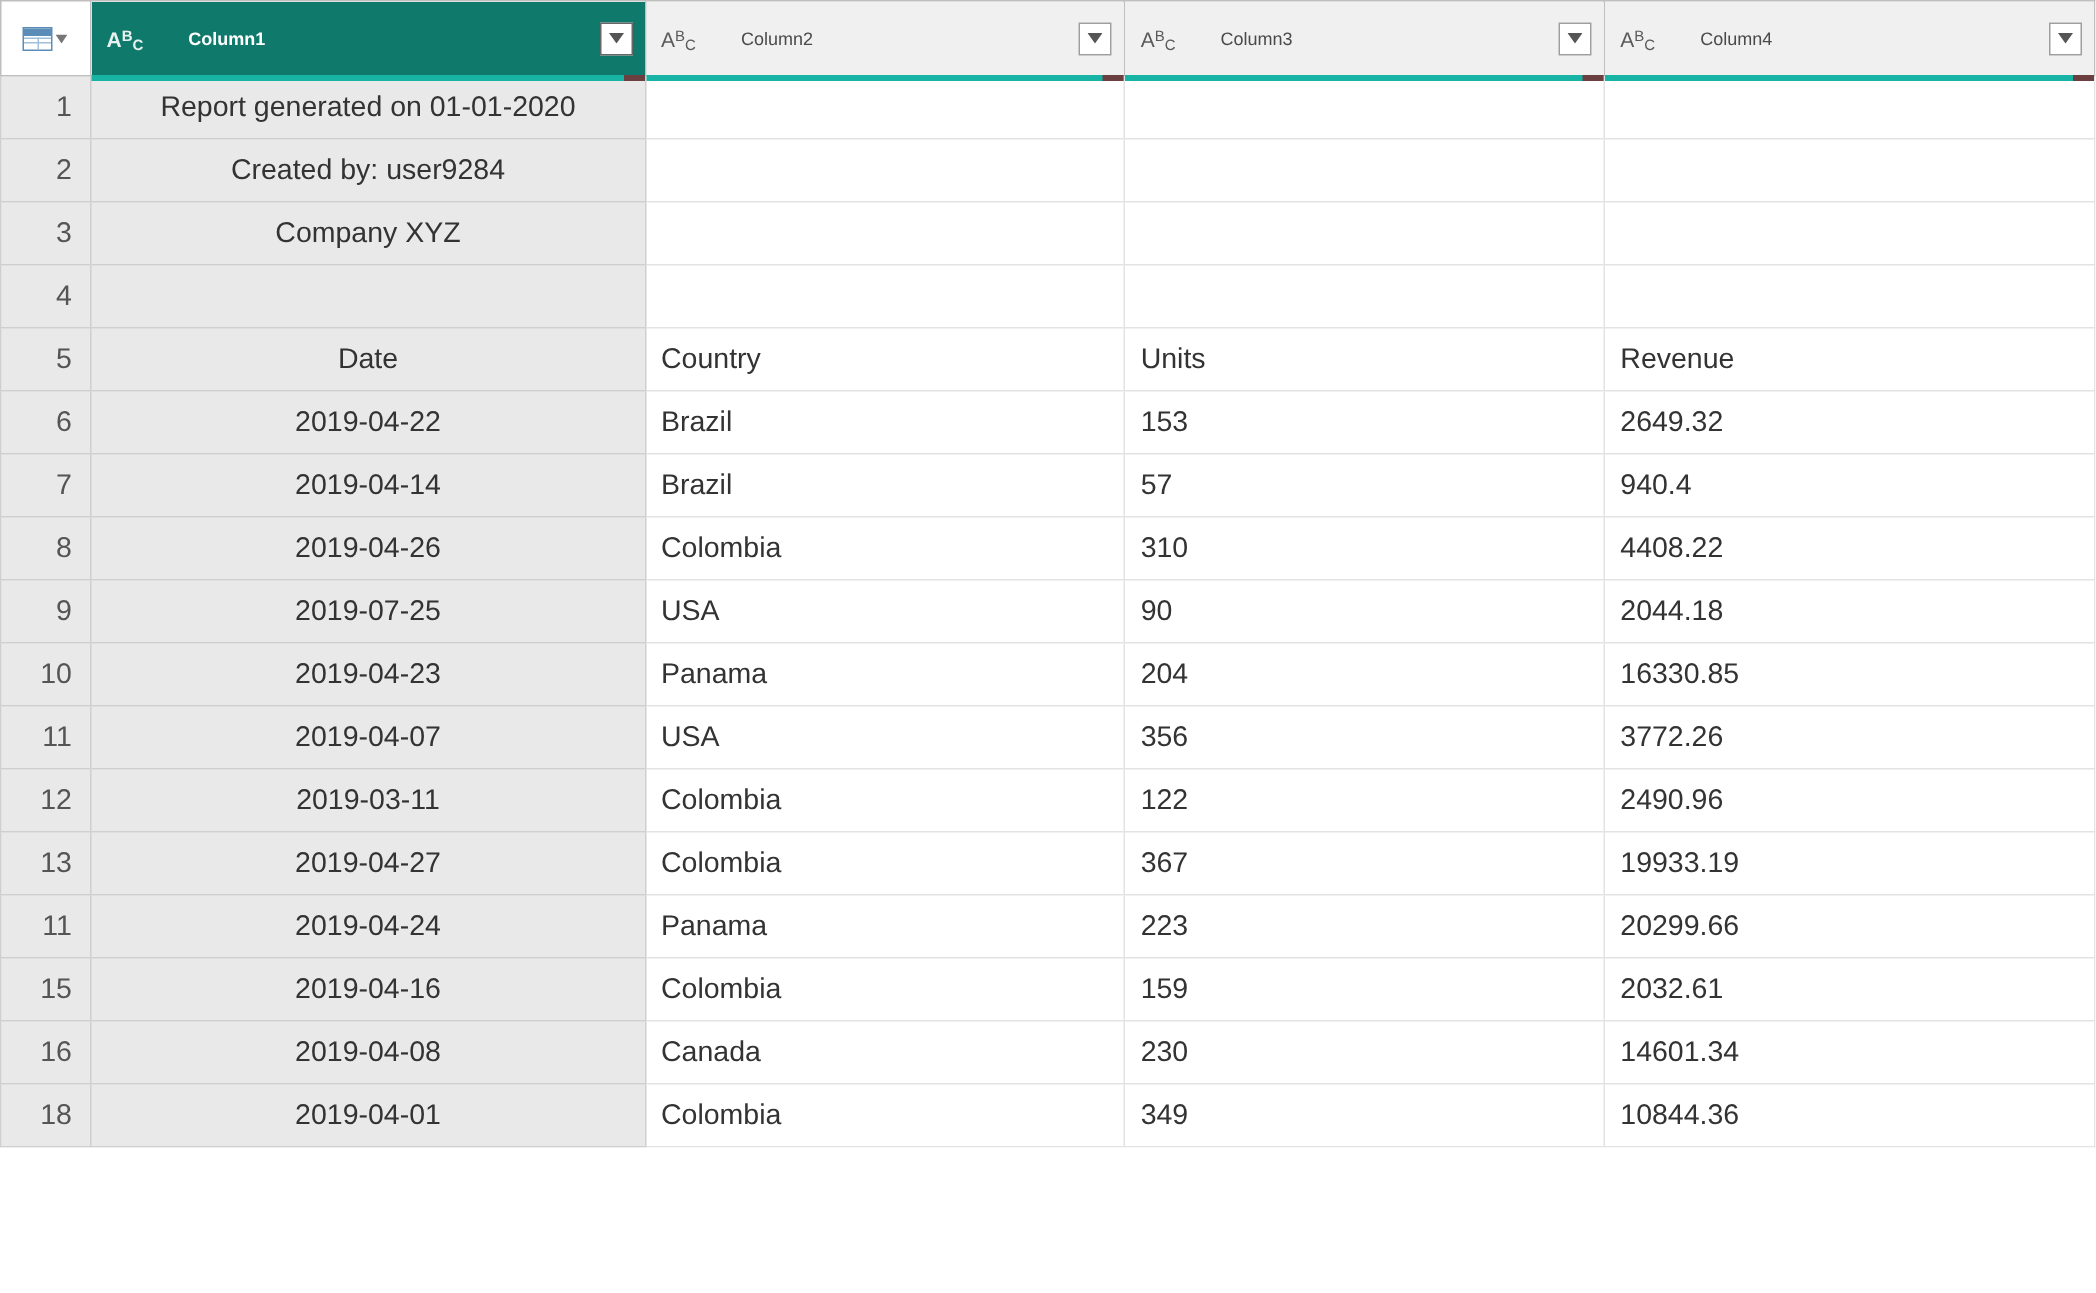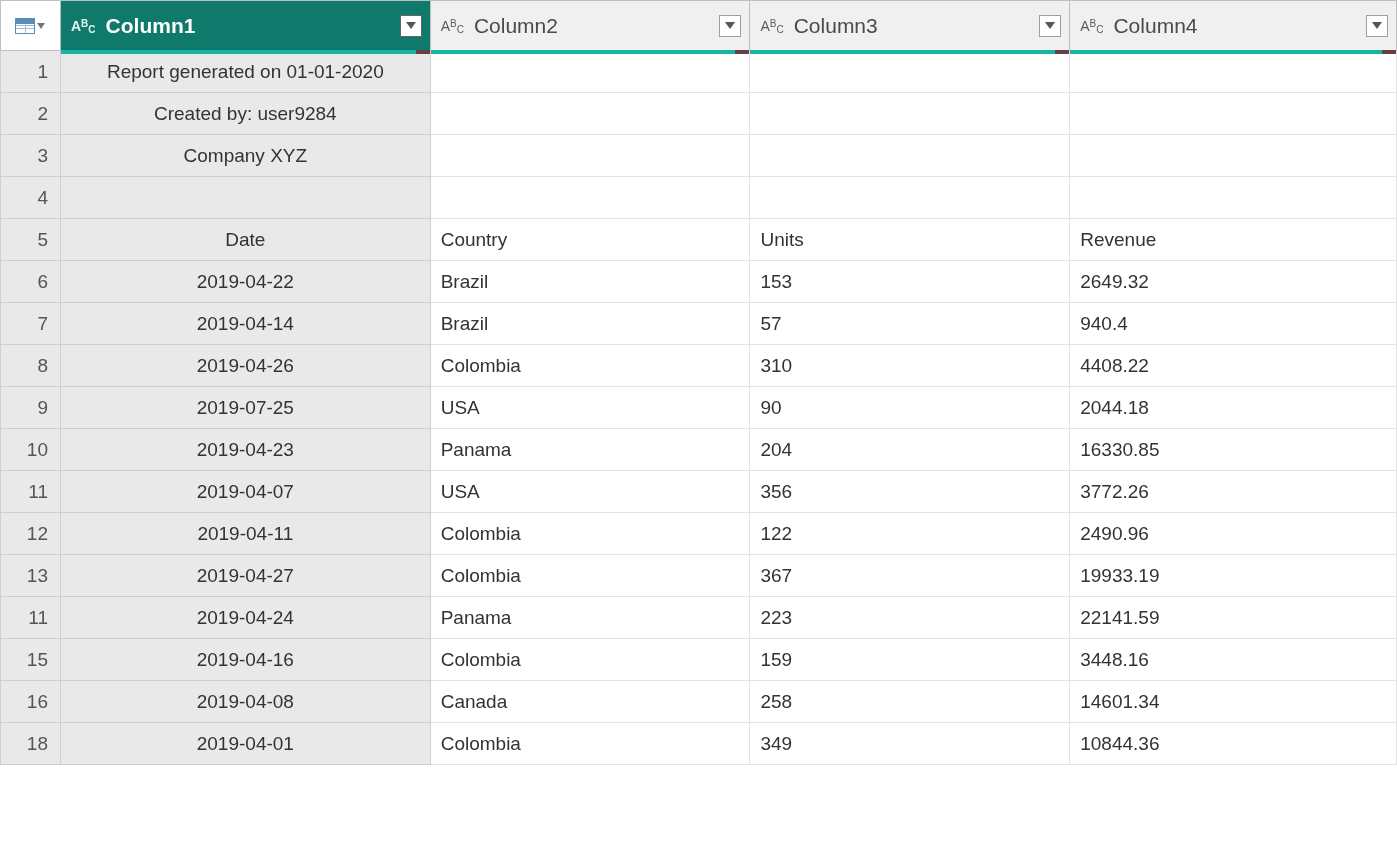--- a/index.html
+++ b/index.html
@@ -54,21 +54,21 @@
     font-size: 14px;
     display: inline-flex;
     align-items: baseline;
     margin-right: 10px;
     color: inherit;
     opacity: 0.9;
     flex: 0 0 auto;
   }
   .type-badge .sup { font-size: 10px; position: relative; top: -4px; }
   .type-badge .sub { font-size: 10px; position: relative; top: 2px; }
-  .hdr-label { flex: 1 1 auto; font-size: 21px; }
+  .hdr-label { flex: 1 1 auto; font-size: 12px; margin-left: 20px; }
   .filter-btn {
     flex: 0 0 auto;
     width: 22px;
     height: 22px;
     border: 1px solid #9e9e9e;
     background: #fff;
     display: flex;
     align-items: center;
     justify-content: center;
     font-size: 11px;
@@ -291,51 +291,51 @@
       </tr>
       <tr>
         <td class="rownum">11</td>
         <td class="first-col">2019-04-07</td>
         <td>USA</td>
         <td>356</td>
         <td>3772.26</td>
       </tr>
       <tr>
         <td class="rownum">12</td>
-        <td class="first-col">2019-04-11</td>
+        <td class="first-col">2019-03-11</td>
         <td>Colombia</td>
         <td>122</td>
         <td>2490.96</td>
       </tr>
       <tr>
         <td class="rownum">13</td>
         <td class="first-col">2019-04-27</td>
         <td>Colombia</td>
         <td>367</td>
         <td>19933.19</td>
       </tr>
       <tr>
         <td class="rownum">11</td>
         <td class="first-col">2019-04-24</td>
         <td>Panama</td>
         <td>223</td>
-        <td>22141.59</td>
+        <td>20299.66</td>
       </tr>
       <tr>
         <td class="rownum">15</td>
         <td class="first-col">2019-04-16</td>
         <td>Colombia</td>
         <td>159</td>
-        <td>3448.16</td>
+        <td>2032.61</td>
       </tr>
       <tr>
         <td class="rownum">16</td>
         <td class="first-col">2019-04-08</td>
         <td>Canada</td>
-        <td>258</td>
+        <td>230</td>
         <td>14601.34</td>
       </tr>
       <tr>
         <td class="rownum">18</td>
         <td class="first-col">2019-04-01</td>
         <td>Colombia</td>
         <td>349</td>
         <td>10844.36</td>
       </tr>
     </tbody>

